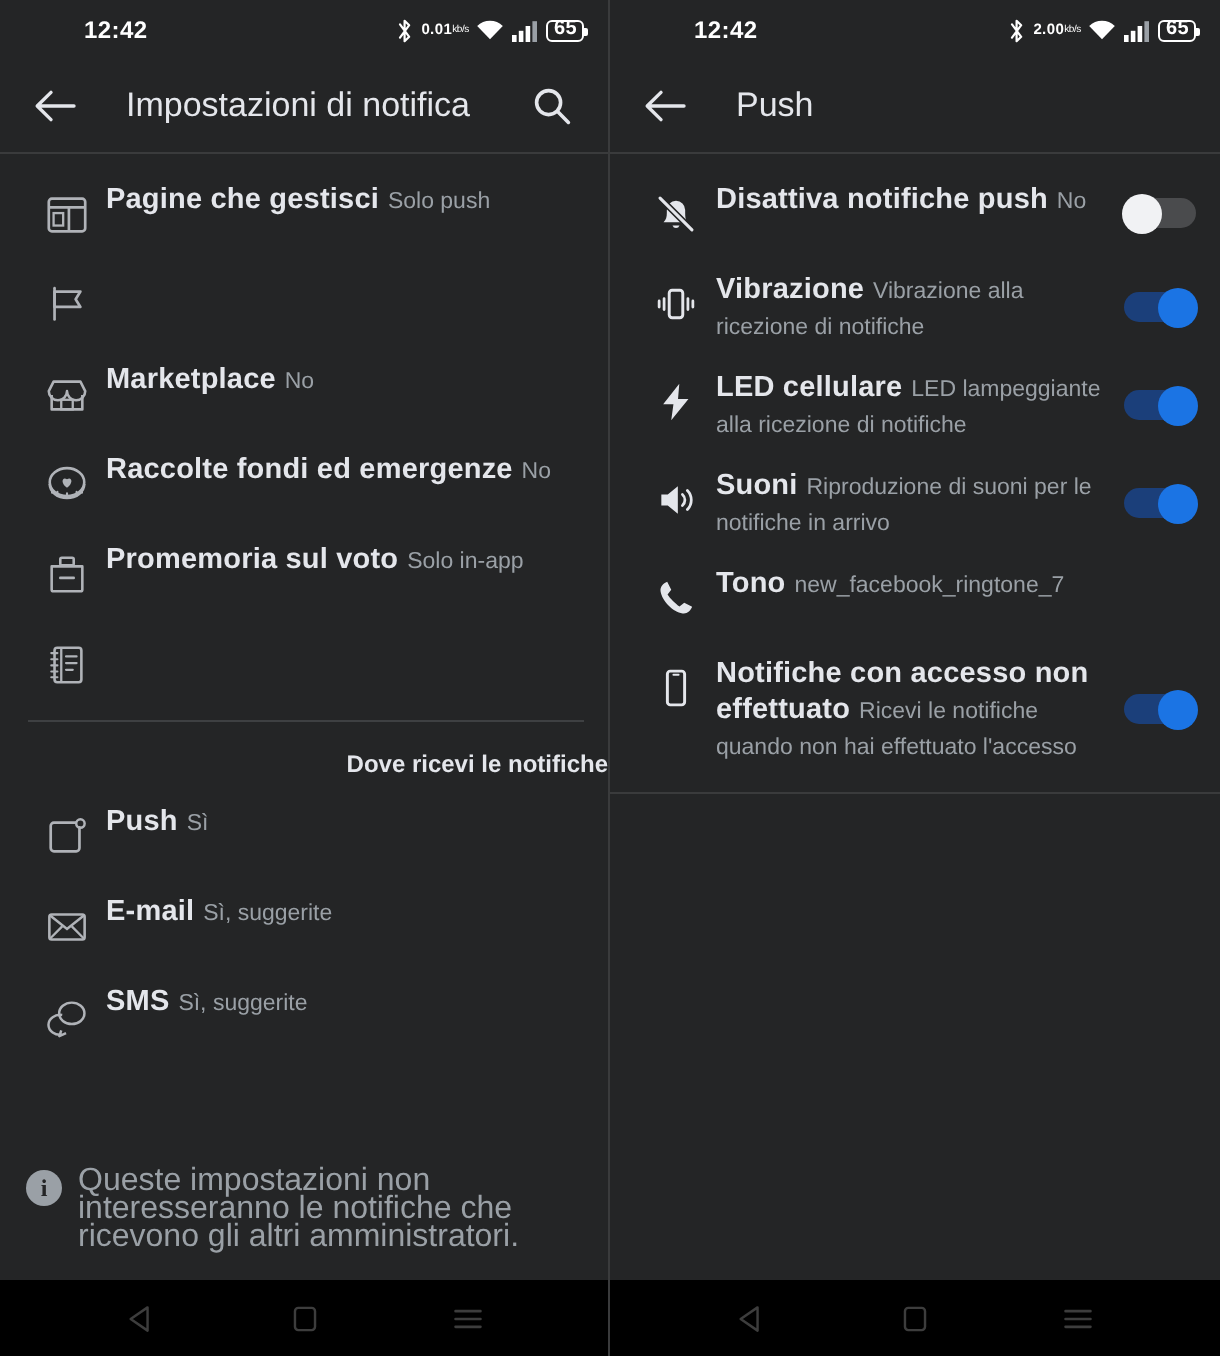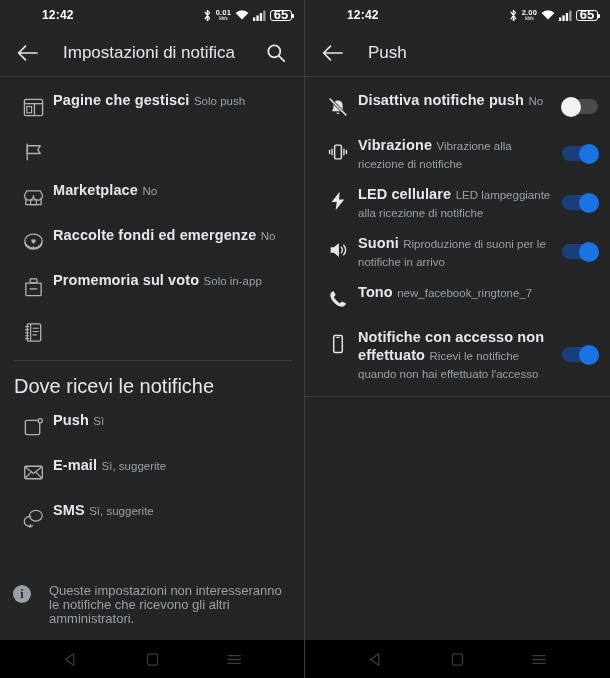--- a/index.html
+++ b/index.html
@@ -43,30 +43,30 @@
     color: #ffffff;
   }
   .statusbar .right {
     margin-left: auto;
     display: flex;
     align-items: center;
     gap: 4px;
   }
   .sb-ic { display:block; }
   .netspeed {
-    display:flex; flex-direction:column; align-items:center;
+    display:flex; flex-direction:row; align-items:center;
     line-height:1; color:#fff;
   }
   .netspeed .val { font-size:7.5px; font-weight:700; }
   .netspeed .unit { font-size:5px; letter-spacing:-.2px; }
   .batt {
     border: 1.2px solid #ffffff;
     border-radius: 3px;
     padding: 0 2.5px;
-    font-size: 13px;
+    font-size: 10px;
     font-weight: 700;
     line-height: 10px;
     height: 11px;
     display: flex;
     align-items: center;
     color: #fff;
     position: relative;
   }
   .batt:after {
     content:"";
@@ -130,23 +130,24 @@
   .row .tail {
     flex: 0 0 auto;
     display: flex;
     align-items: center;
     padding-left: 8px;
     align-self: center;
   }
 
   .section-title {
     color: #e4e6eb;
-    font-size: 20px;
-    font-weight: 400;
+    font-size: 12px;
+    font-weight: 700;
     padding: 14px 0 6px 14px;
+    text-align: right;
   }
   .divider {
     height: 1px;
     background: #3e4042;
     margin: 6px 12px 0 14px;
   }
   .divider-full {
     height: 1px;
     background: #3a3b3c;
     margin: 8px 0 0 0;
@@ -173,23 +174,22 @@
   
   .footnote {
     margin-top: auto;
     display: flex;
     align-items: flex-start;
     gap: 8px;
     padding: 10px 14px 14px 13px;
   }
   .footnote .ftxt {
     color: #9aa0a6;
-    font-size: 13px;
+    font-size: 16px;
     line-height: 14px;
-    margin-left: 10px;
   }
   .info-icon {
     flex: 0 0 18px;
     width: 18px; height: 18px;
     border-radius: 50%;
     background: #9aa0a6;
     color: #242526;
     font-size: 12px;
     font-weight: 700;
     font-family: "Liberation Serif", serif;

